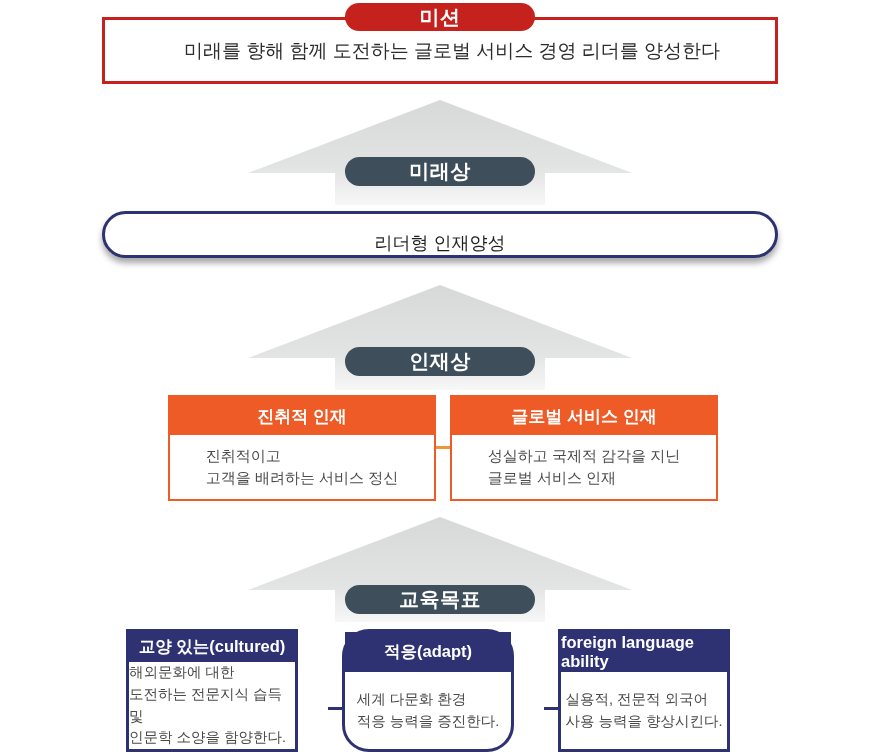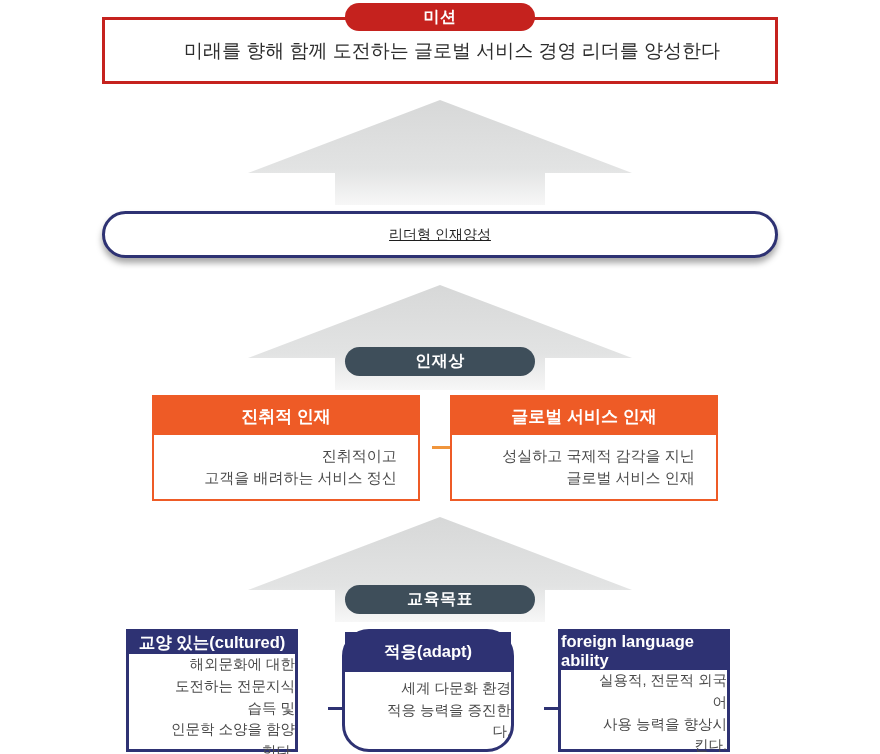--- a/index.html
+++ b/index.html
@@ -2,58 +2,58 @@
 <html><head>
 <meta charset="utf-8">
 <style>
   html,body{margin:0;padding:0;background:#ffffff;}
   body{font-family:"Liberation Sans","DejaVu Sans",sans-serif;}
   .stage{position:relative;width:880px;height:754px;background:#fff;overflow:hidden;}
 
   
   .badge{position:absolute;width:190px;height:29px;border-radius:15px;
          display:flex;align-items:center;justify-content:center;
-         color:#fff;font-size:16px;font-weight:bold;z-index:3;letter-spacing:0.5px;font-family:Liberation Serif, serif;}
+         color:#fff;font-size:20px;font-weight:bold;z-index:3;letter-spacing:0.5px;font-family:Liberation Serif, serif;}
   .badge.red{left:345px;top:3px;height:28px;background:#c5221e;}
   .badge.slate{background:#3e4e5a;}
   .badge.b1{left:345px;top:157px;}
   .badge.b2{left:345px;top:347px;}
   .badge.b3{left:345px;top:578px;margin-top:7px;}
 
   
   .mission-box{position:absolute;left:102px;top:17px;width:676px;height:67px;
 
                box-sizing:border-box;border:3px solid #c5221e;background:#fff;
                display:flex;align-items:center;justify-content:center;
                font-size:19px;font-weight:500;color:#2d2d2d;z-index:1;padding-left:24px;}
 
   
   .arrow{position:absolute;left:240px;width:400px;height:105px;z-index:1;}
   .a1{top:100px;} .a2{top:285px;} .a3{top:517px;}
 
   
   .pill-box{position:absolute;left:102px;top:211px;width:676px;height:47px;
             box-sizing:border-box;border:3px solid #2e3273;border-radius:25px;
-            background:#fff;display:flex;align-items:center;justify-content:center;
-            font-size:14px;font-weight:500;color:#1f1f1f;
-            box-shadow:0 5px 6px rgba(0,0,0,0.35);z-index:2;text-decoration:underline;}
+            background:#fff;display:flex;align-items:flex-end;justify-content:center;
+            font-size:18px;font-weight:500;color:#1f1f1f;
+            box-shadow:0 5px 6px rgba(0,0,0,0.35);z-index:2;}
 
   
   .tbox{position:absolute;box-sizing:border-box;background:#fff;
         display:flex;flex-direction:column;z-index:2;}
   .tbox .hd{display:flex;align-items:center;justify-content:center;
             color:#fff;font-weight:bold;}
   .tbox .bd{flex:1;display:flex;align-items:center;justify-content:center;
-            text-align:right;color:#4a4a4a;white-space:pre-wrap;margin-left:29px;}
+            text-align:left;color:#4a4a4a;white-space:pre-wrap;}
 
   
   .tbox.orange{top:395px;width:268px;height:106px;border:2px solid #ee5b26;}
   .tbox.orange .hd{height:38px;background:#ee5b26;font-size:17px;}
   .tbox.orange .bd{font-size:15px;line-height:1.5;}
-  .tbox.t1{left:152px;} .tbox.t2{left:450px;}
+  .tbox.t1{left:168px;} .tbox.t2{left:450px;}
 
   
   .tbox.navy{top:629px;width:172px;height:123px;border:3px solid #2e3273;}
   .tbox.navy .hd{height:40px;background:#2e3273;font-size:16.5px;}
   .tbox.navy .bd{font-size:14.5px;line-height:1.5;}
   .tbox.g1{left:126px;} .tbox.g2{left:342px;border-radius:27px;} .tbox.g3{left:558px;}
 
   
   .conn{position:absolute;height:3px;z-index:1;}
   .conn.orange{left:432px;top:446px;width:18px;background:#f0953c;}
@@ -76,20 +76,21 @@
   </svg>
 
   <div class="badge red">미션</div>
   <div class="mission-box">
     <span>미래를 향해 함께 도전하는 글로벌 서비스 경영 리더를 양성한다</span>
   </div>
 
   <svg class="arrow a1" viewBox="0 0 400 105" aria-hidden="true">
     <polygon points="200,0 392,73 305,73 305,105 95,105 95,73 8,73" fill="url(#arrowGrad)"></polygon>
   </svg>
+  <div class="badge slate b1">미래상</div>
   <div class="pill-box">
     <span>리더형 인재양성</span>
   </div>
 
   <svg class="arrow a2" viewBox="0 0 400 105" aria-hidden="true">
     <polygon points="200,0 392,73 305,73 305,105 95,105 95,73 8,73" fill="url(#arrowGrad)"></polygon>
   </svg>
   <div class="badge slate b2">인재상</div>
 
   <div class="tbox orange t1">

